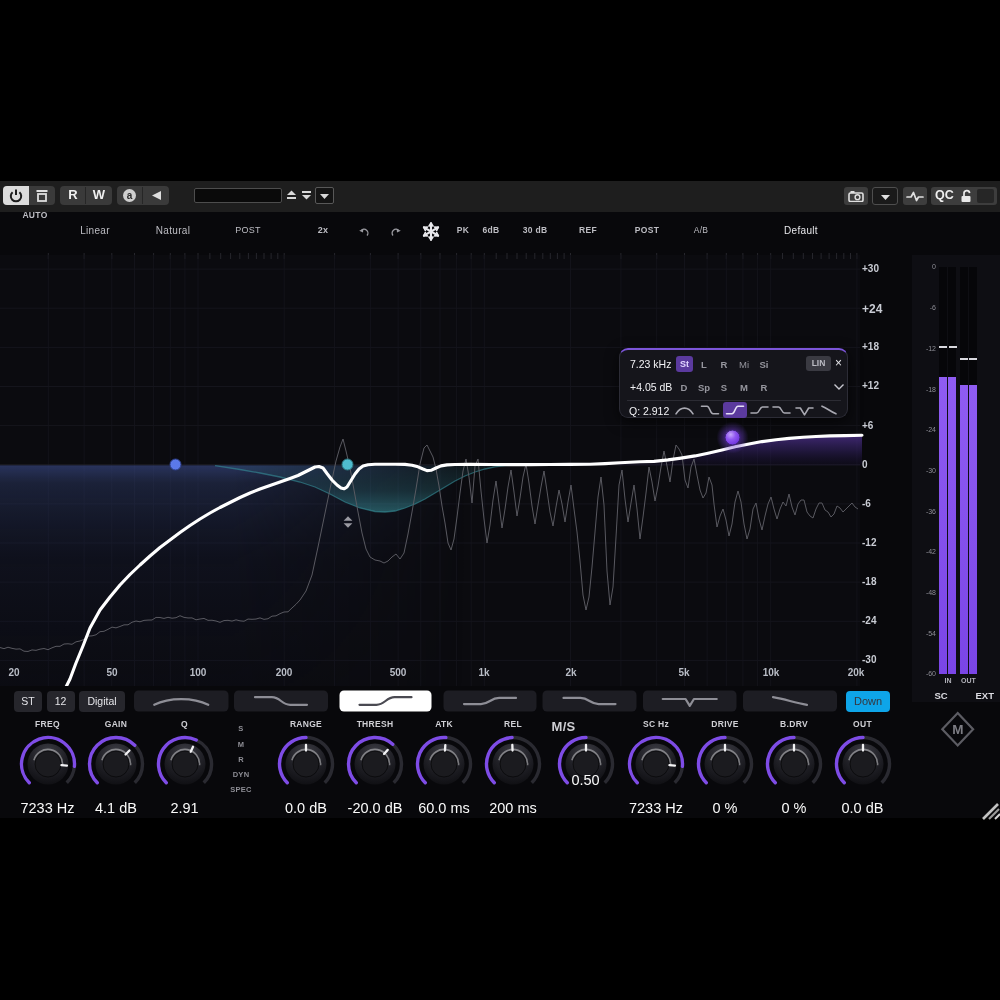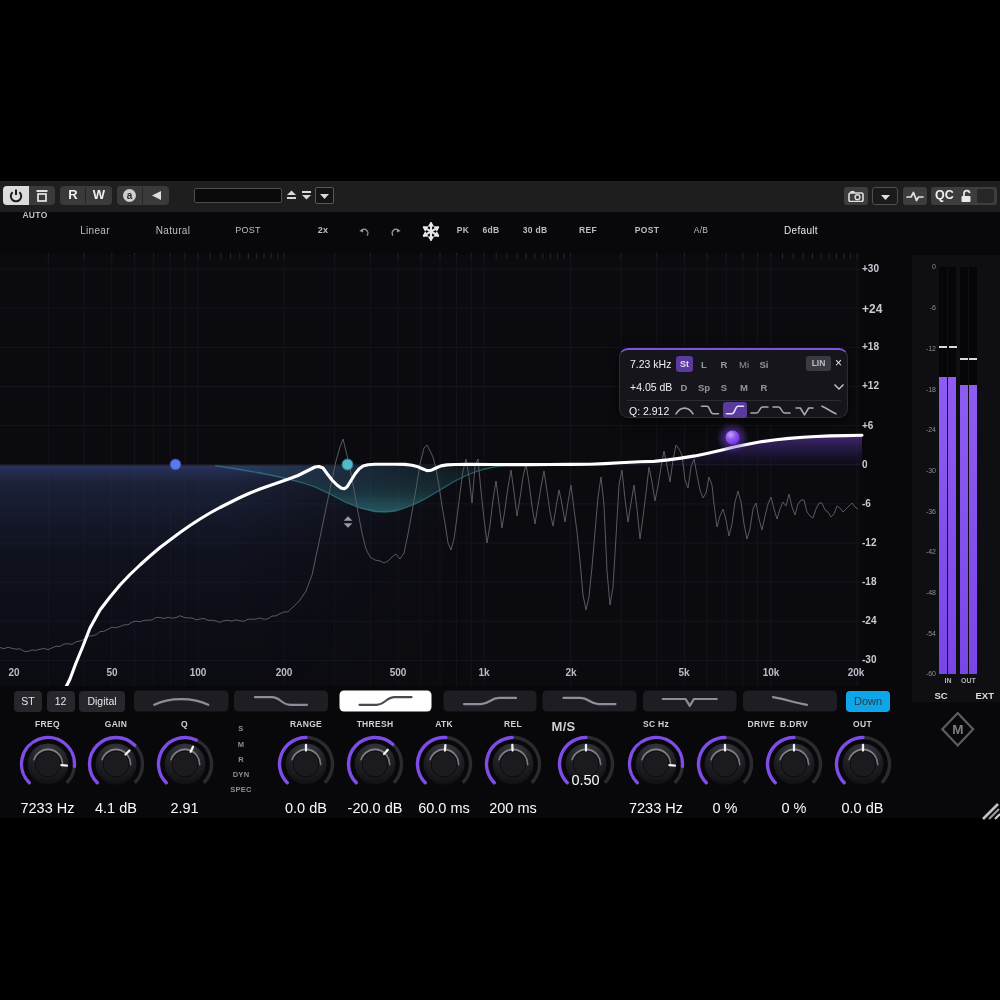--- a/index.html
+++ b/index.html
@@ -437,21 +437,21 @@
 <div class="abs" style="left:622.0px;top:719px;width:68px;text-align:center;font-size:8.5px;font-weight:bold;color:#cfcfd4;letter-spacing:0.3px">SC Hz</div>
 <svg class="abs" style="left:625.0px;top:733px" width="62" height="62" viewBox="0 0 62 62">
     <path d="M57.40,33.31 A26.5,26.5 0 0,1 49.74,49.74" fill="none" stroke="#2a2a31" stroke-width="3.4"></path>
     <path d="M12.26,49.74 A26.5,26.5 0 1,1 57.40,33.31" fill="none" stroke="#7e4ce6" stroke-width="3.4" stroke-linecap="round"></path>
     <circle cx="31" cy="31" r="20.5" fill="url(#kbody)"></circle>
     <path d="M16.90,27.22 A14.6,14.6 0 0,1 45.54,32.27" fill="none" stroke="rgba(255,255,255,0.40)" stroke-width="1.6"></path>
     <circle cx="31" cy="31" r="13" fill="#1b1b1f" stroke="rgba(0,0,0,0.55)" stroke-width="1"></circle>
     <line x1="44.45" y1="32.18" x2="49.93" y2="32.66" stroke="#f2f2f4" stroke-width="2.3" stroke-linecap="round"></line>
   </svg>
 <div class="abs" style="left:611.0px;top:800px;width:90px;text-align:center;font-size:14.5px;color:#fafafa">7233 Hz</div>
-<div class="abs" style="left:707px;top:719px;width:68px;text-align:right;font-size:8.5px;font-weight:bold;color:#cfcfd4;letter-spacing:0.3px">DRIVE</div>
+<div class="abs" style="left:691.0px;top:719px;width:68px;text-align:center;font-size:8.5px;font-weight:bold;color:#cfcfd4;letter-spacing:0.3px">DRIVE</div>
 <svg class="abs" style="left:694.0px;top:733px" width="62" height="62" viewBox="0 0 62 62">
     <path d="M31.00,4.50 A26.5,26.5 0 0,1 49.74,49.74" fill="none" stroke="#2a2a31" stroke-width="3.4"></path>
     <path d="M12.26,49.74 A26.5,26.5 0 0,1 31.00,4.50" fill="none" stroke="#7e4ce6" stroke-width="3.4" stroke-linecap="round"></path>
     <circle cx="31" cy="31" r="20.5" fill="url(#kbody)"></circle>
     <path d="M16.90,27.22 A14.6,14.6 0 0,1 45.54,32.27" fill="none" stroke="rgba(255,255,255,0.40)" stroke-width="1.6"></path>
     <circle cx="31" cy="31" r="13" fill="#1b1b1f" stroke="rgba(0,0,0,0.55)" stroke-width="1"></circle>
     <line x1="31.00" y1="17.50" x2="31.00" y2="12.00" stroke="#f2f2f4" stroke-width="2.3" stroke-linecap="round"></line>
   </svg>
 <div class="abs" style="left:680.0px;top:800px;width:90px;text-align:center;font-size:14.5px;color:#fafafa">0 %</div>
 <div class="abs" style="left:760.0px;top:719px;width:68px;text-align:center;font-size:8.5px;font-weight:bold;color:#cfcfd4;letter-spacing:0.3px">B.DRV</div>

